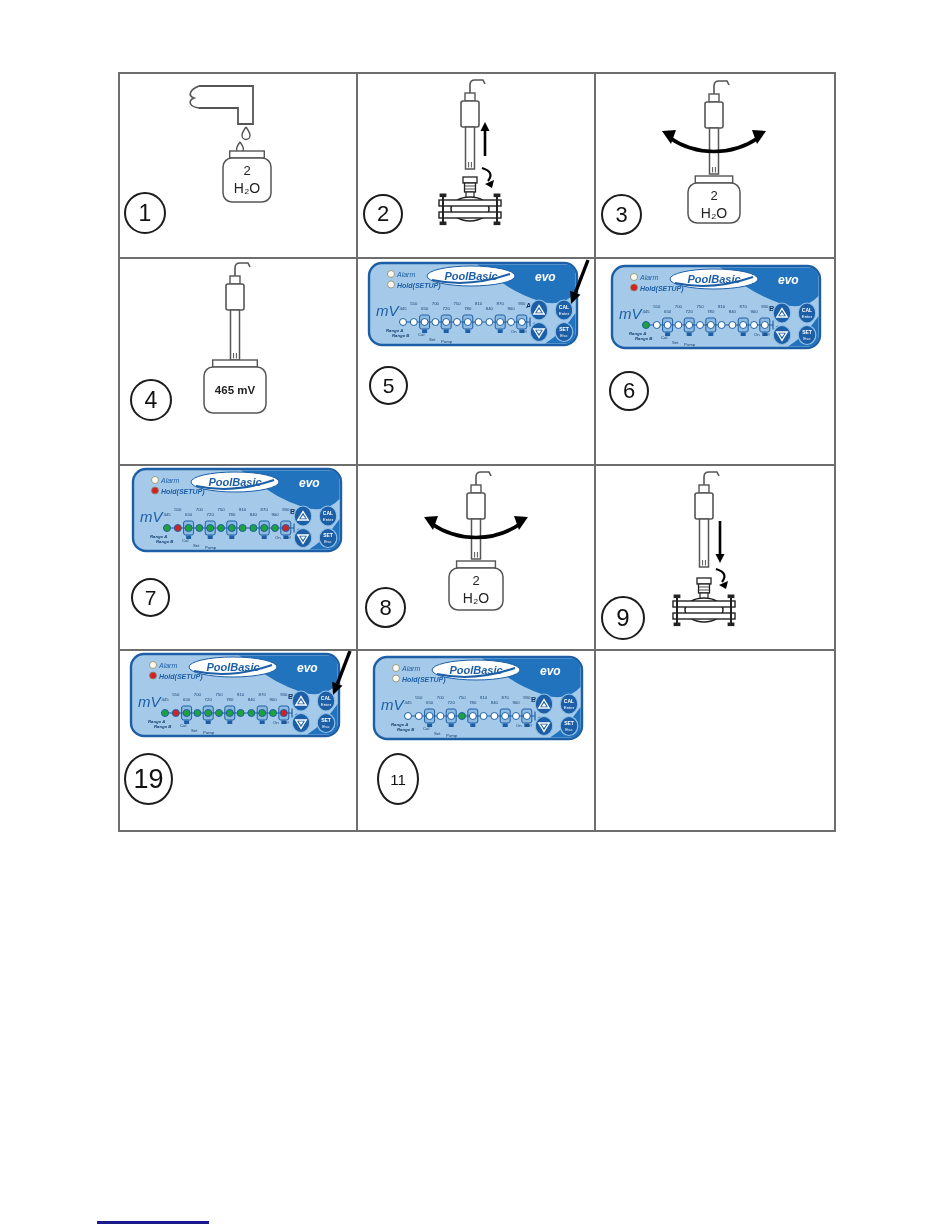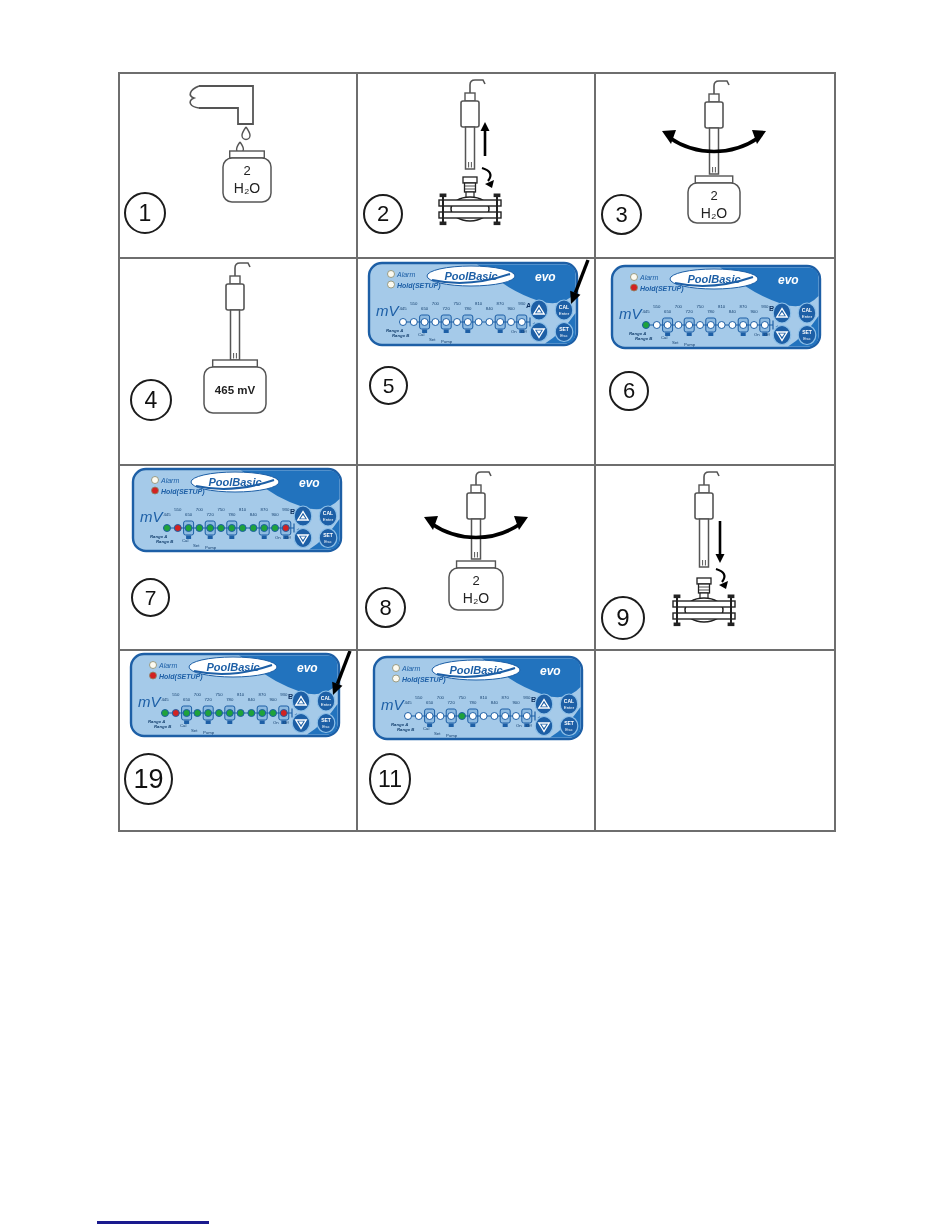--- a/index.html
+++ b/index.html
@@ -447,21 +447,21 @@
               <text x="195" y="52" text-anchor="middle" font-size="4.4" fill="#fff">Enter</text>
             </g>
             <g>
               <text x="195" y="68" text-anchor="middle" font-size="5" font-weight="bold" fill="#fff">SET</text>
               <text x="195" y="74" text-anchor="middle" font-size="4.4" fill="#fff">Esc</text>
             </g>
           </g>
           <line x1="230" y1="0" x2="217.32479135042595" y2="32.80642238713284" stroke="#000" stroke-width="3.4"></line>
           <path d="M213 44 L212.19440161119516 30.82422635152095 L222.45518108965675 34.78861842274473 Z" fill="#000"></path>
         </svg></div>
-    <div class="cell"><div class="badge" style="left: 11px; top: 102px; width: 38px; height: 48px; font-size: 23px;">11</div><svg width="236" height="177" viewBox="0 0 236 177">
+    <div class="cell"><div class="badge" style="left: 19px; top: 102px; width: 38px; height: 48px; font-size: 15px;">11</div><svg width="236" height="177" viewBox="0 0 236 177">
           <g transform="translate(16,6)">
             <rect x="0" y="0" width="208" height="82" rx="13" fill="#A5CAE9" stroke="#1D5FA6" stroke-width="2.4"></rect>
             <path d="M108,1.5 L195,1.5 Q206.5,1.5 206.5,13 L206.5,30 Q193,45 170,38 Q140,28 118,8 Z" fill="#2273BE"></path>
             <path d="M206.5,50 L206.5,69 Q206.5,80.5 195,80.5 L176,80.5 Q193,70 206.5,50 Z" fill="#2273BE"></path>
             <ellipse cx="102" cy="13" rx="44" ry="10" fill="#fff" stroke="#1D5FA6" stroke-width="1"></ellipse>
             <path d="M63 17 Q100 25 141 11" fill="none" stroke="#1D5FA6" stroke-width="2"></path>
             <text x="102" y="17" text-anchor="middle" font-size="11" font-style="italic" font-weight="bold" fill="#1D5FA6">PoolBasic</text>
             <text x="166" y="18" font-size="12" font-style="italic" font-weight="bold" fill="#fff">evo</text>
             <circle cx="22" cy="11" r="3.5" fill="#FCFAF0" stroke="#8a8a6a" stroke-width="0.8"></circle>
             <text x="28" y="14" font-size="7" font-style="italic" fill="#1D5FA6">Alarm</text>

